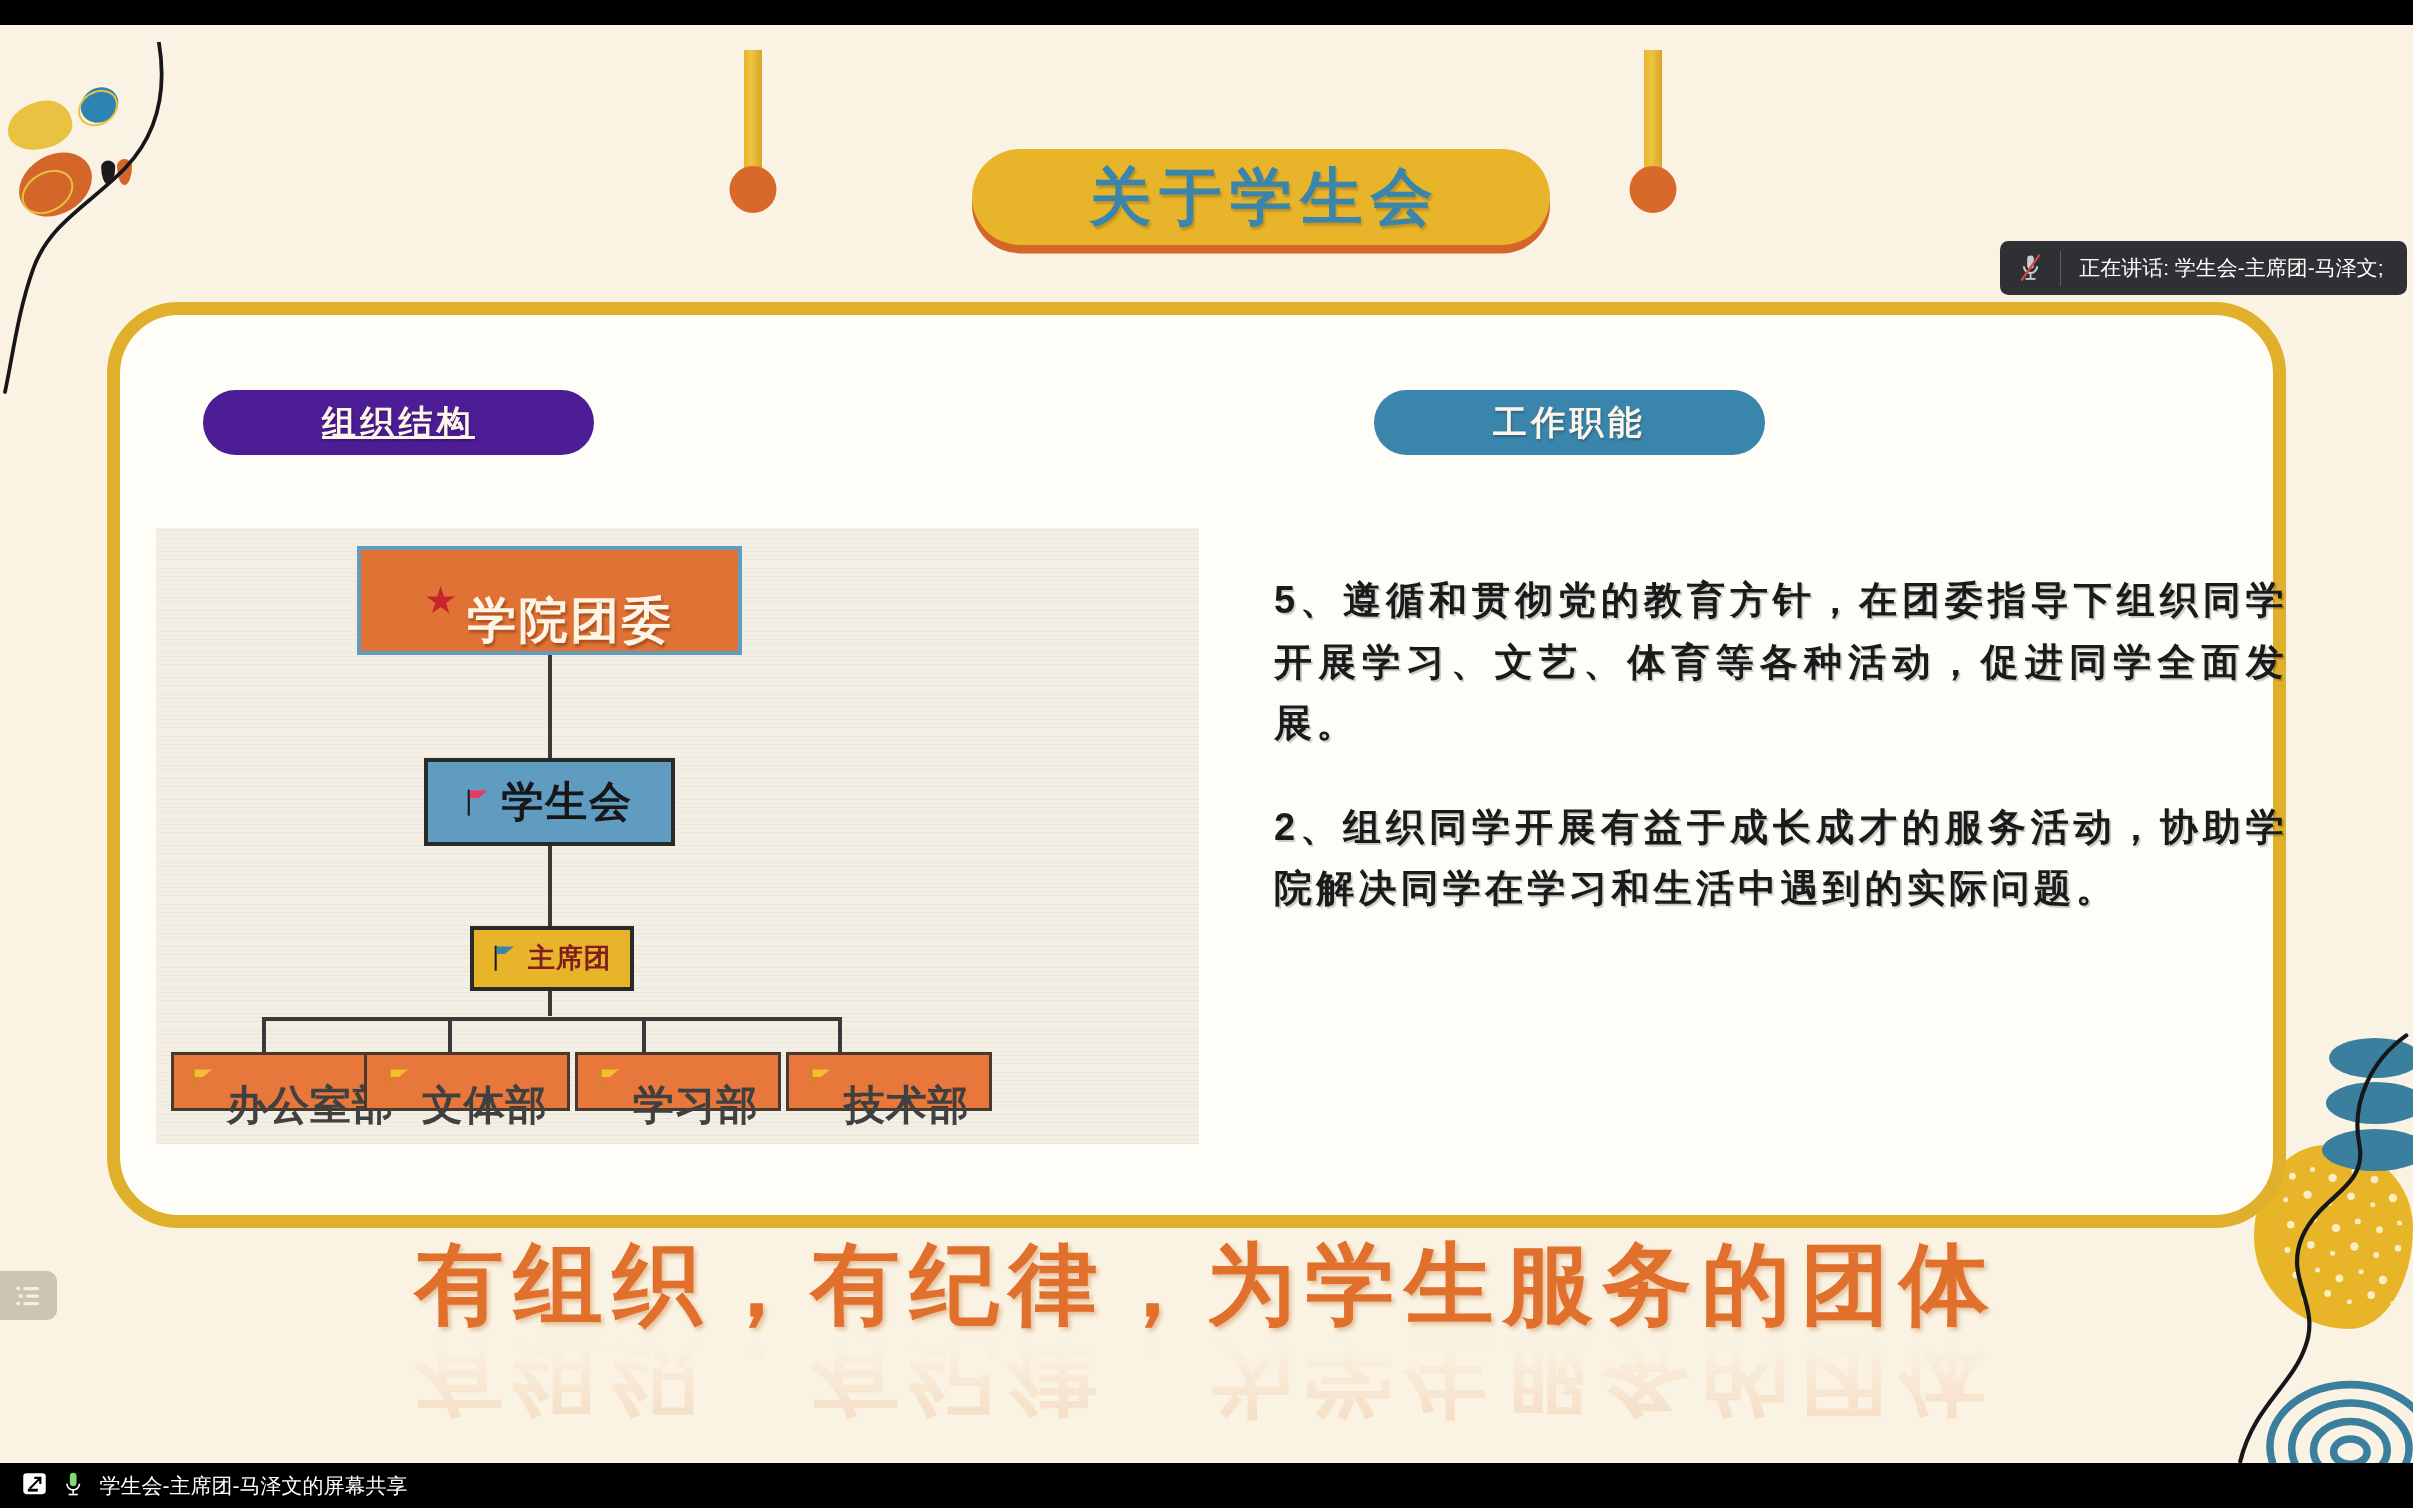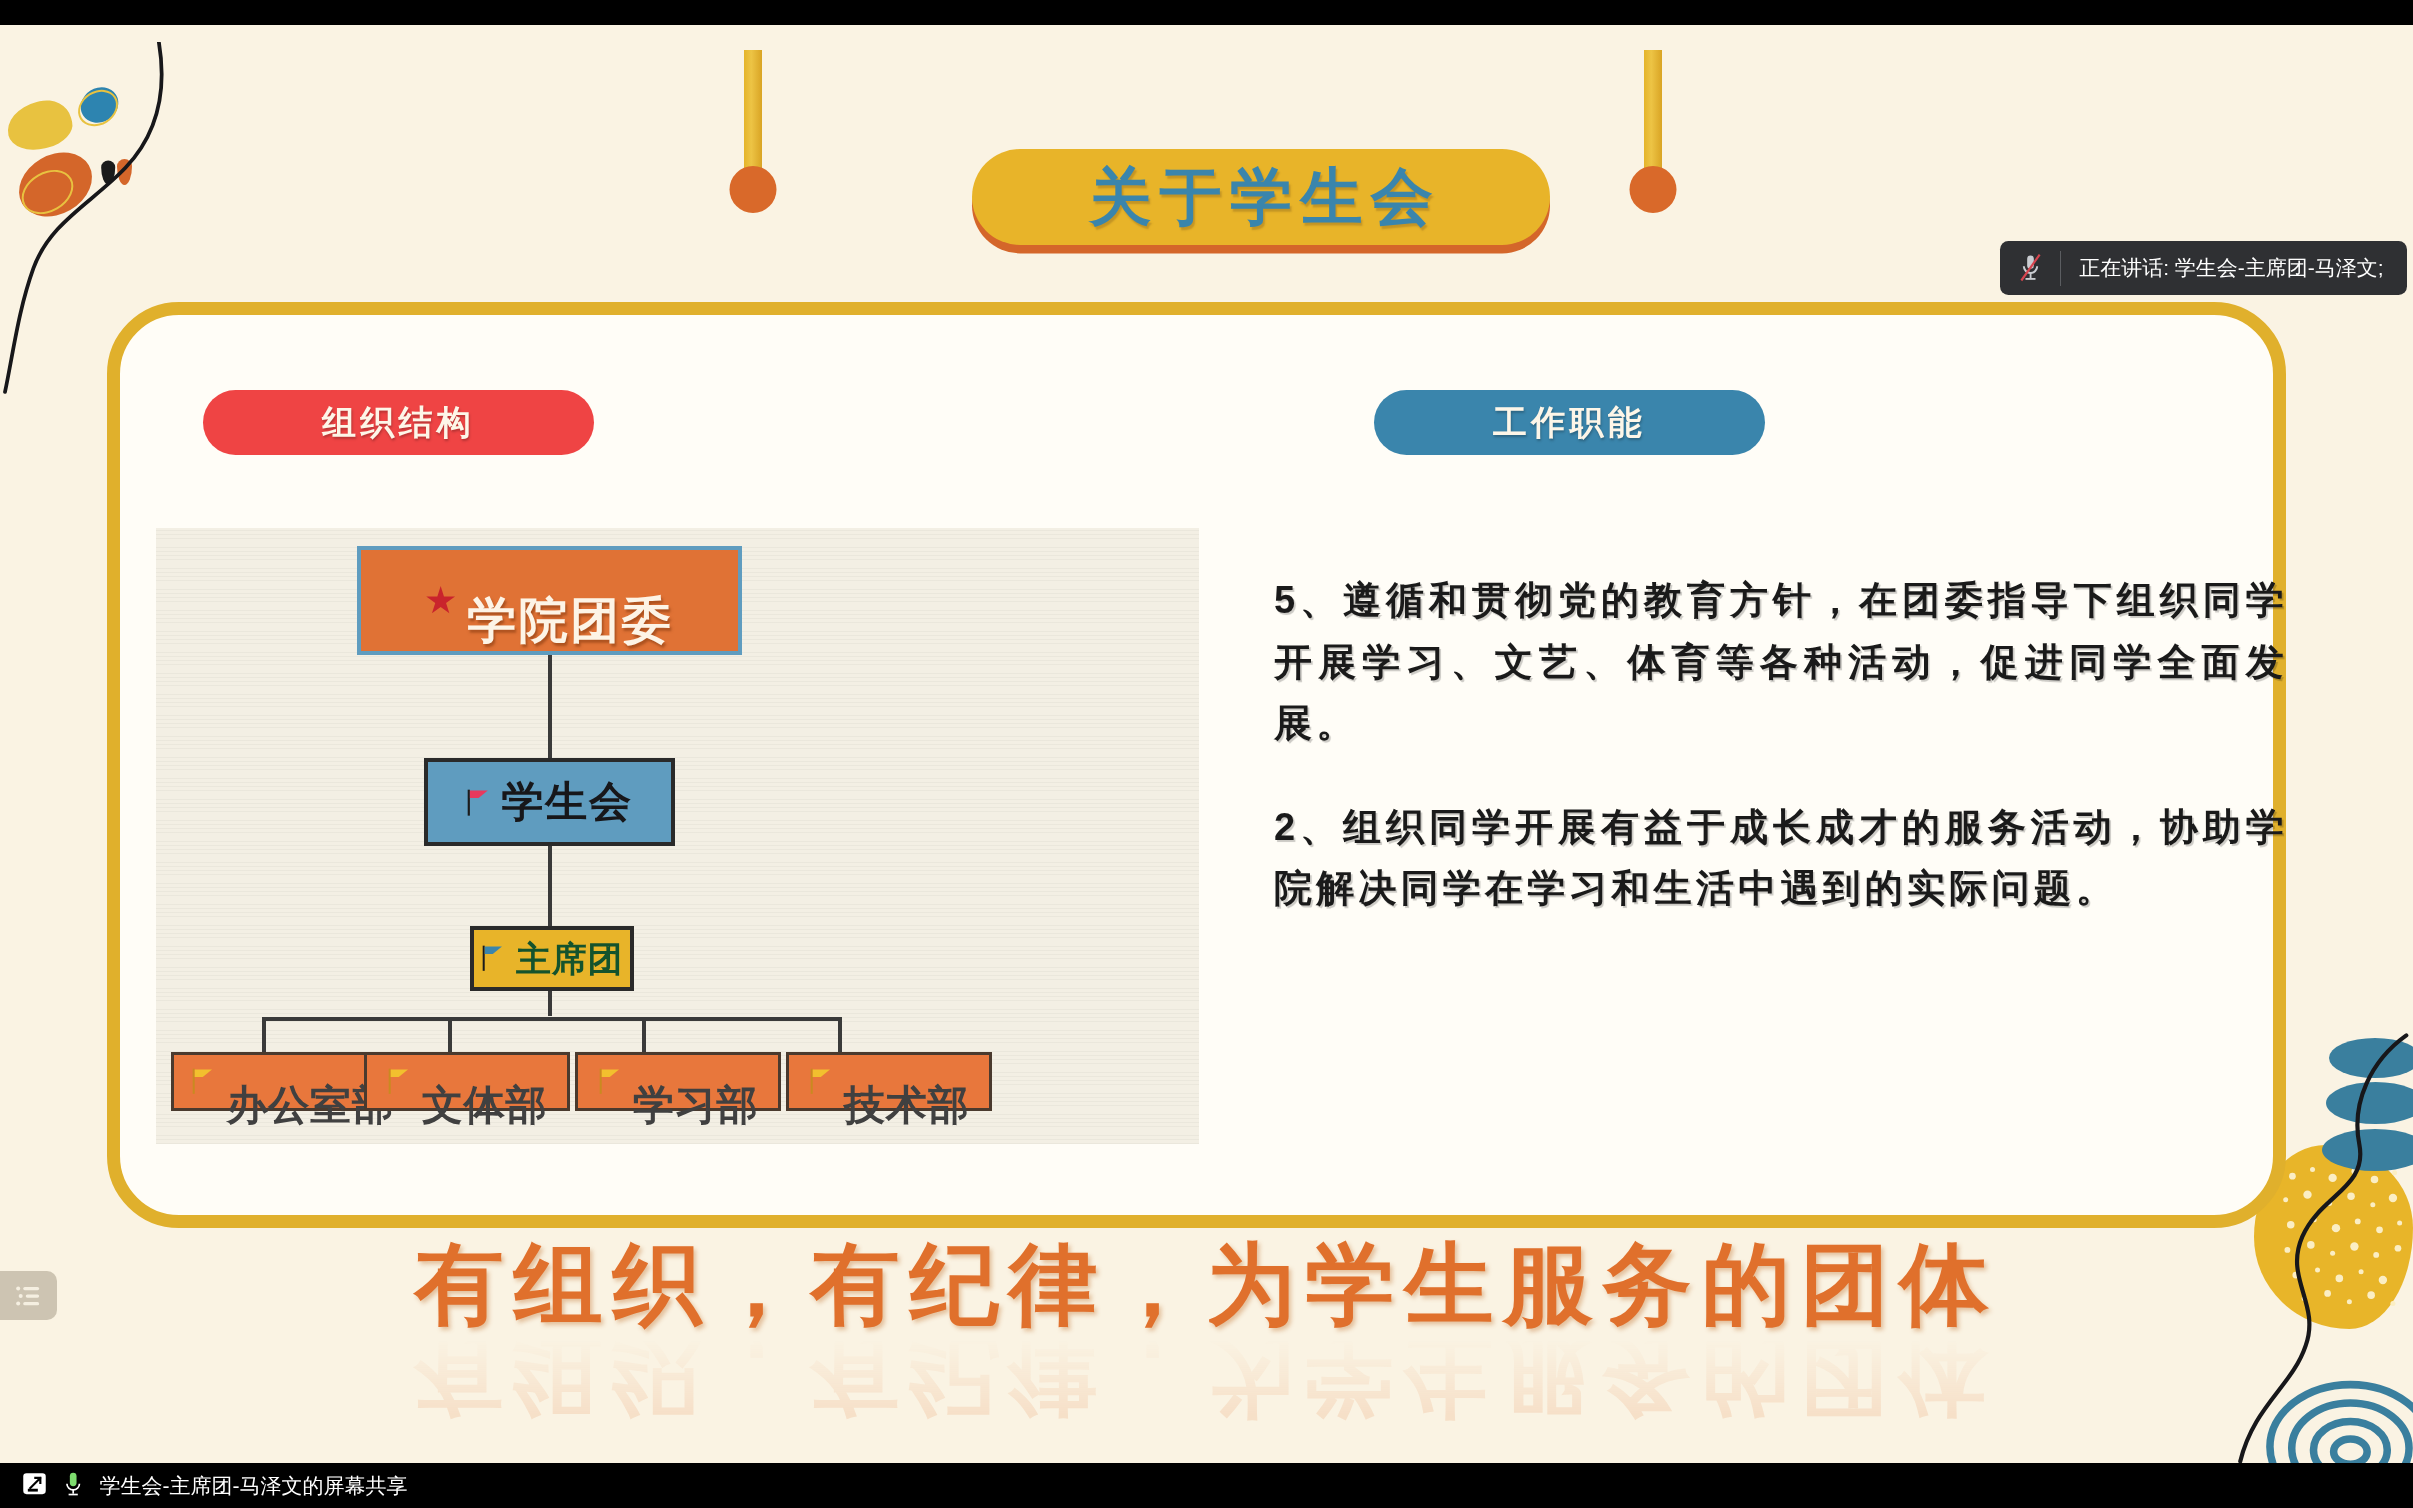--- a/index.html
+++ b/index.html
@@ -189,21 +189,22 @@
     justify-content: center;
     font-size: 34px;
     font-weight: 700;
     letter-spacing: 4.2px;
     color: #fdf6e8;
     text-shadow: 0.8px 1.7px 2.5px rgba(0,0,0,.25);
   }
   #pill-structure {
     left: 203px; top: 365px;
     width: 391px;
-    background: #ef4444;
+    background: #4c1d95;
+    text-decoration: underline;
   }
   #pill-functions {
     left: 1374px; top: 365px;
     width: 391px;
     background: #3a85ac;
   }
 
   
   #orgchart {
     position: absolute;
@@ -268,22 +269,22 @@
     letter-spacing: 1.7px;
   }
 
   #node-zhuxi {
     left: 314px; top: 398px;
     width: 164px; height: 65px;
     background: #e8b429;
     border: 4.2px solid #2a2a2a;
   }
   #node-zhuxi .node-label {
-    font-size: 35px;
-    color: #14532d;
+    font-size: 27px;
+    color: #7f1d1d;
     letter-spacing: 0.8px;
   }
 
   .dept-node {
     top: 524px;
     height: 59px;
     background: #e8773c;
     border: 3.4px solid #4a3a2e;
   }
   .dept-node .node-label {

